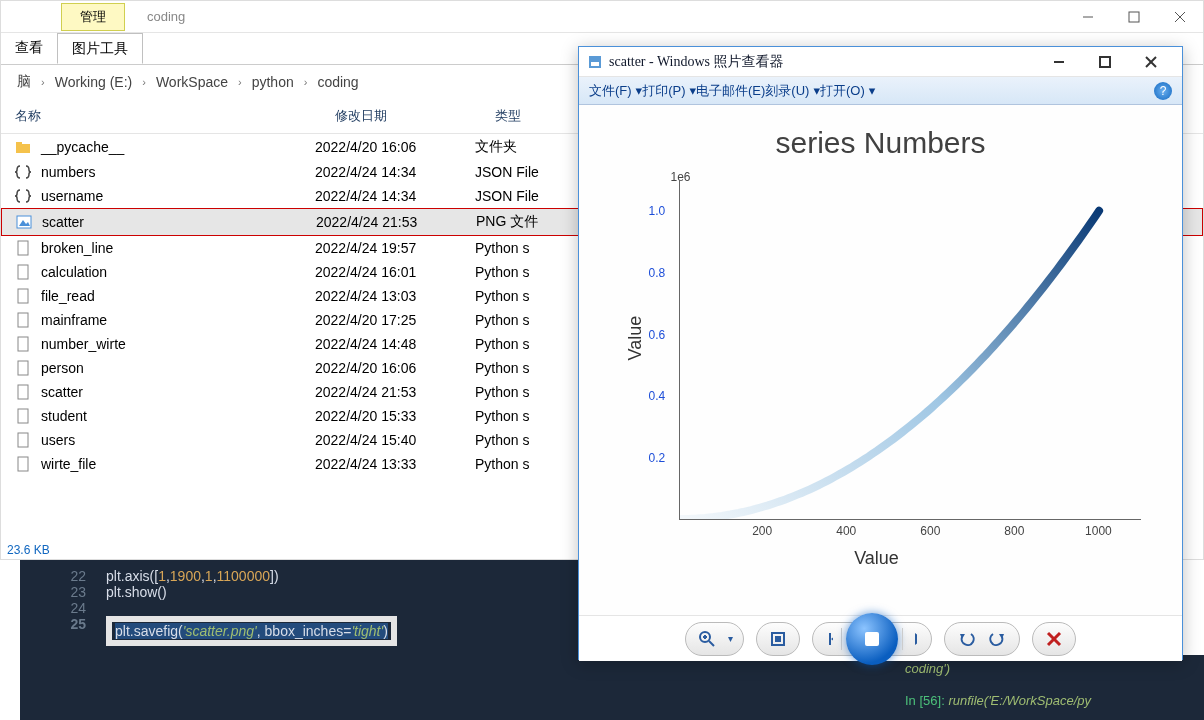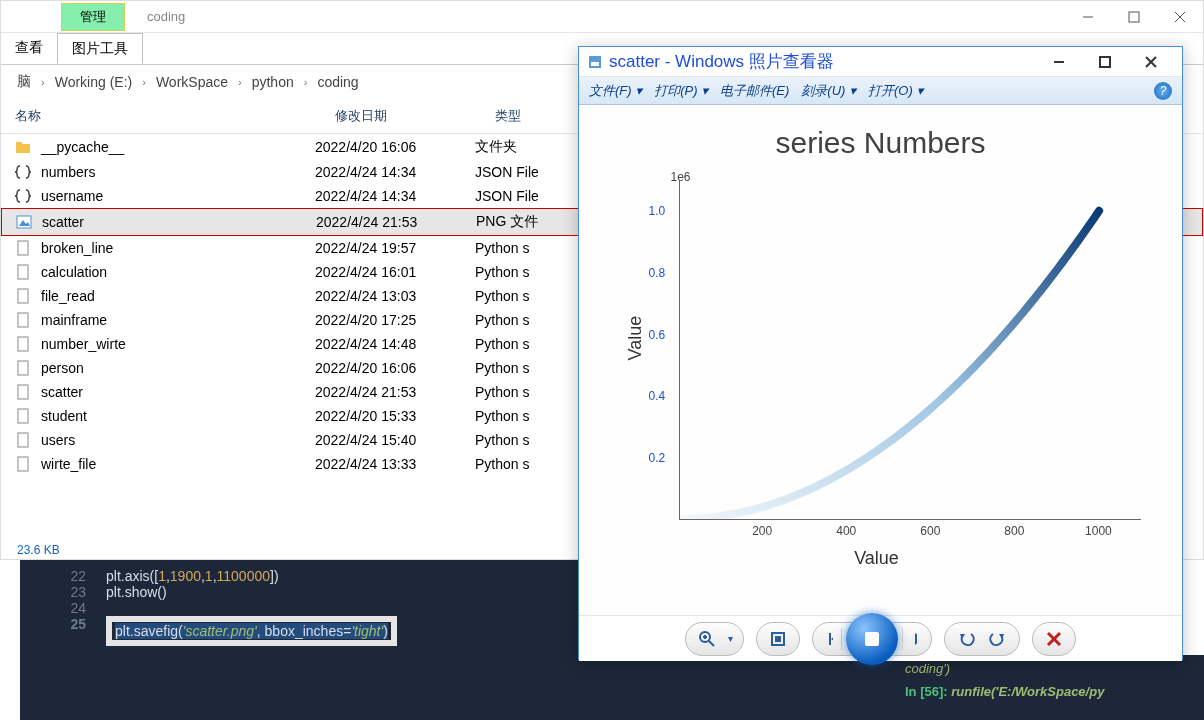--- a/index.html
+++ b/index.html
@@ -1,21 +1,21 @@
 <!DOCTYPE html>
 <html><head>
 <meta charset="utf-8">
 <style>
 * { margin: 0; padding: 0; box-sizing: border-box; font-family: "Microsoft YaHei", "Segoe UI", sans-serif; }
 body { background: #fff; width: 1204px; height: 720px; overflow: hidden; position: relative; }
 
 
 .explorer { position: absolute; left: 0; top: 0; width: 1204px; height: 560px; background: #fff; border: 1px solid #ddd; }
 .explorer-topbar { height: 32px; display: flex; align-items: center; border-bottom: 1px solid #e5e5e5; }
-.tab-highlight { background: #86efac; padding: 4px 18px; font-size: 13px; border: 1px solid #d0cf50; }
+.tab-highlight { background: #fef9c3; padding: 4px 18px; font-size: 13px; border: 1px solid #d0cf50; }
 .tab-secondary { padding: 4px 16px; font-size: 13px; color: #888; margin-left: 6px; }
 .explorer-topbar .spacer { flex: 1; }
 .win-btn { width: 46px; height: 30px; display: flex; align-items: center; justify-content: center; color: #555; cursor: pointer; }
 
 .explorer-menubar { height: 32px; display: flex; align-items: stretch; border-bottom: 1px solid #ccc; }
 .explorer-menubar .menu-item { padding: 6px 14px; font-size: 14px; cursor: pointer; }
 .explorer-menubar .menu-item.active { border: 1px solid #c0c0c0; border-bottom: 1px solid #fff; background: #fff; }
 
 .breadcrumb { display: flex; align-items: center; padding: 6px 10px; font-size: 14px; color: #555; }
 .breadcrumb .part { padding: 2px 6px; cursor: pointer; color: #444; }
@@ -25,28 +25,28 @@
 .listview .cols { display: flex; border-bottom: 1px solid #e5e5e5; padding: 8px 14px; font-size: 13px; color: #1e3a5f; }
 .listview .cols .c-name { width: 320px; }
 .listview .cols .c-date { width: 160px; }
 .listview .cols .c-type { width: 120px; }
 .listview .rows .row { display: flex; align-items: center; padding: 4px 14px; font-size: 14px; cursor: pointer; }
 .listview .rows .row .ico { width: 20px; display: inline-flex; }
 .listview .rows .row .c-name { width: 300px; display: flex; align-items: center; gap: 6px; }
 .listview .rows .row .c-date { width: 160px; }
 .listview .rows .row .c-type { width: 120px; }
 .listview .rows .row.selected { background: #e6e6e6; border: 1px solid #cc0000; }
-.statusbar { position: absolute; bottom: 0; left: 0; padding: 2px 16px; font-size: 12px; color: #1167c0; }
+.statusbar { position: absolute; bottom: 0; left: 0; padding: 2px 6px; font-size: 12px; color: #1167c0; }
 
 
 .photoviewer { position: absolute; left: 578px; top: 46px; width: 605px; height: 614px; background: #fff; border: 1px solid #4a90d9; box-shadow: 0 3px 16px rgba(0,0,0,.25); }
 .pv-titlebar { height: 30px; background: #fff; display: flex; align-items: center; padding: 0 8px; border-bottom: 1px solid #e5e5e5; }
 .pv-titlebar .icon { width: 16px; height: 16px; margin-right: 6px; }
-.pv-titlebar .ttl { font-size: 17px; color: #1d4ed8; flex: 1; }
-.pv-menubar { height: 28px; background: linear-gradient(#eaf2fb,#d7e7f7); display: flex; align-items: center; gap: 12px; padding: 12px 10px; font-size: 13px; color: #0b3e8a; border-bottom: 1px solid #b0c4de; font-style: italic; }
+.pv-titlebar .ttl { font-size: 14px; color: #0f172a; flex: 1; font-family: Liberation Serif, serif; }
+.pv-menubar { height: 28px; background: linear-gradient(#eaf2fb,#d7e7f7); display: flex; align-items: center; gap: 0; padding: 12px 10px; font-size: 13px; color: #0b3e8a; border-bottom: 1px solid #b0c4de; }
 .pv-menubar .mi { display: flex; align-items: center; gap: 4px; cursor: pointer; }
 .pv-menubar .spacer { flex: 1; }
 .pv-menubar .help-icon { width: 18px; height: 18px; border-radius: 50%; background: radial-gradient(#6bb0f0,#1167c0); color: #fff; font-size: 12px; display: flex; align-items: center; justify-content: center; }
 
 .pv-image { height: 510px; display: flex; align-items: center; justify-content: center; background: #fefefe; }
 .chart-wrap { width: 560px; height: 460px; position: relative; }
 .chart-title { position: absolute; left: 0; right: 0; top: -4px; text-align: center; font-size: 30px; color: #414141; }
 .chart-notation { position: absolute; left: 70px; top: 40px; font-size: 12px; color: #444; }
 .plot { position: absolute; left: 78px; top: 50px; width: 462px; height: 340px; border: 1px solid #666; border-right: none; border-top: none; }
 .plot svg { width: 100%; height: 100%; }
@@ -313,21 +313,21 @@
       <span></span>
     </div>
   <div class="line">
       <span class="lineno"><b>25</b></span>
       <span class="redbox"><span class="sel">plt.savefig(<span class="str">'scatter.png'</span>, bbox_inches=<span class="str">'tight'</span>)</span></span>
     </div>
 </div>
 
 <div class="consolepane">
   <div><span class="fn">coding')</span></div>
-  <div style="margin-top:8px;font-weight:bold;">
+  <div style="margin-top:17px;">
     <span class="prompt">In [<span>56</span>]:</span>
     <span class="fn"> <span>runfile('E:/WorkSpace/py</span></span>
   </div>
 </div>
 
 <div class="photoviewer">
   <div class="pv-titlebar">
     <span class="icon"><svg width="16" height="16">
           <rect x="2" y="2" width="12" height="12" fill="#5a9ad6"></rect>
           <rect x="4" y="8" width="8" height="4" fill="#fff"></rect>

